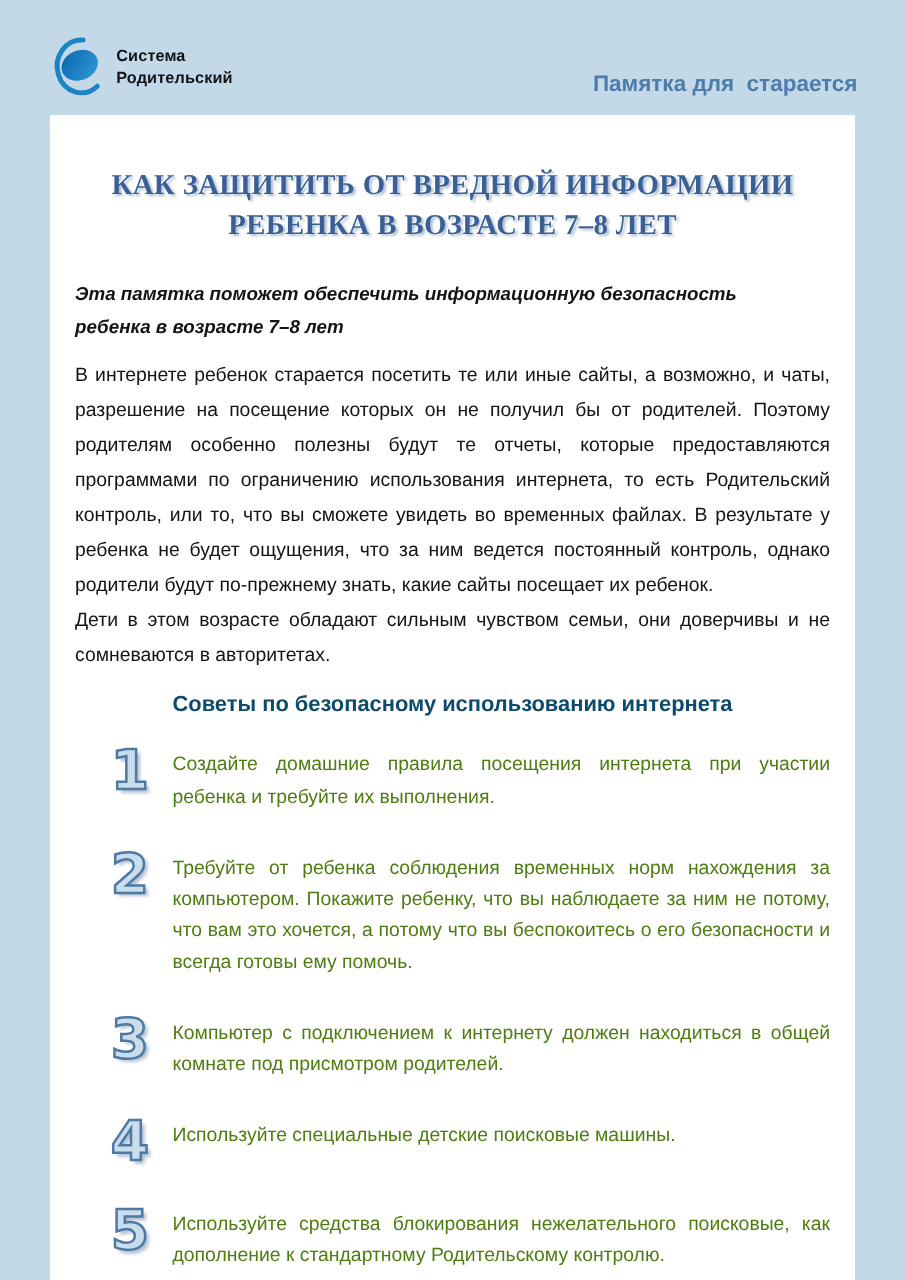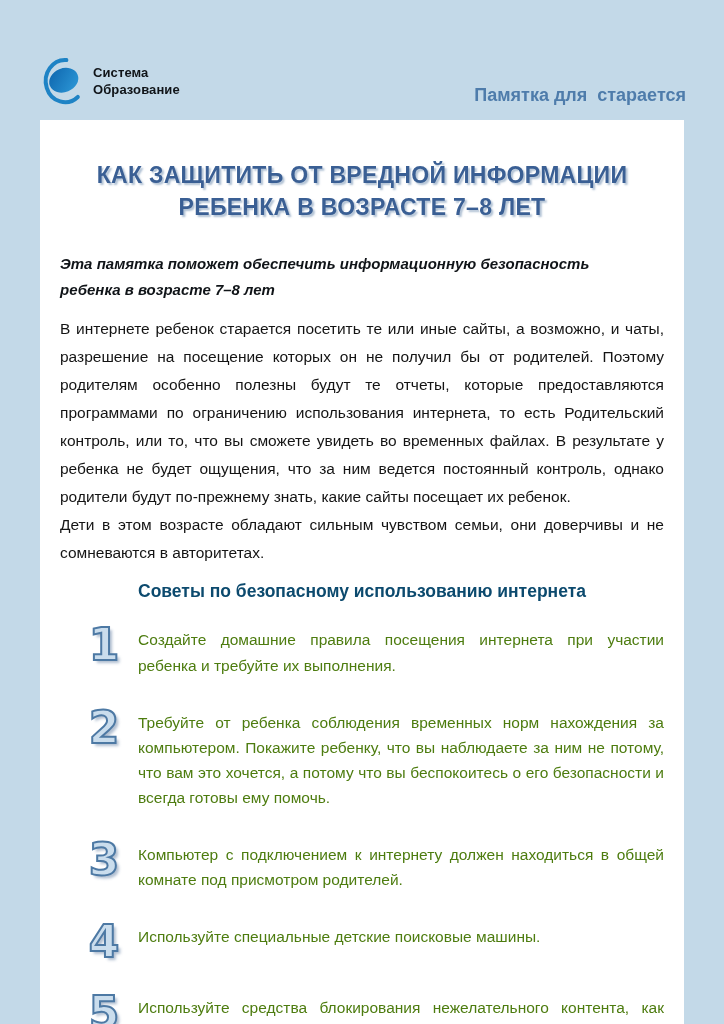--- a/index.html
+++ b/index.html
@@ -8,21 +8,21 @@
 
   .page {
     width: 724px;
     height: 1024px;
     background: #c3d9e8;
     overflow: hidden;
   }
 
   
   .header {
-    height: 120px;
+    height: 92px;
     padding: 24px 38px 12px 40px;
     display: flex;
     justify-content: space-between;
     align-items: flex-end;
   }
   .logo {
     display: flex;
     align-items: center;
     gap: 9px;
   }
@@ -54,21 +54,21 @@
 
   .title {
     text-align: center;
     font-size: 23px;
     line-height: 1.38;
     font-weight: bold;
     color: #3a5f94;
     letter-spacing: 0.3px;
     text-shadow: -1px -1px 0 rgba(255,255,255,0.9), 2px 2px 2px rgba(110,140,175,0.55);
   }
-  .title span { display: block; }
+  .title span { display: block; font-family: Liberation Serif, serif; }
 
   .subtitle {
     margin-top: 28px;
     font-style: italic;
     font-weight: bold;
     font-size: 15px;
     line-height: 1.7;
     color: #101418;
   }
   .subtitle span { display: block; }
@@ -134,21 +134,21 @@
           <linearGradient id="gblue" x1="0" y1="0" x2="1" y2="1">
             <stop offset="0" stop-color="#0d65ad"></stop>
             <stop offset="1" stop-color="#2e9ad9"></stop>
           </linearGradient>
         </defs>
         <path d="M 30 4 A 22 24 0 1 0 43 46" fill="none" stroke="#1e83c5" stroke-width="4.5" stroke-linecap="round"></path>
         <ellipse cx="27" cy="27" rx="17" ry="13.5" transform="rotate(-22 27 27)" fill="url(#gblue)"></ellipse>
       </svg>
       <div class="logo-text">
         <span>Система</span>
-        <span>Образование</span>
+        <span>Родительский</span>
       </div>
     </div>
     <div class="page-label">Памятка для  старается</div>
   </header>
 
   <main class="card">
 
     <h1 class="title">
       <span>КАК ЗАЩИТИТЬ ОТ ВРЕДНОЙ ИНФОРМАЦИИ</span>
       <span>РЕБЕНКА В ВОЗРАСТЕ 7–8 ЛЕТ</span>
@@ -178,18 +178,18 @@
       <li class="tip">
         <span class="tip-number">3</span>
         <p class="tip-text">Компьютер с подключением к интернету должен находиться в общей комнате под присмотром родителей.</p>
       </li>
       <li class="tip">
         <span class="tip-number">4</span>
         <p class="tip-text">Используйте специальные детские поисковые машины.</p>
       </li>
       <li class="tip">
         <span class="tip-number">5</span>
-        <p class="tip-text">Используйте средства блокирования нежелательного контента, как дополнение к стандартному Родительскому контролю.</p>
+        <p class="tip-text">Используйте средства блокирования нежелательного поисковые, как дополнение к стандартному Родительскому контролю.</p>
       </li>
     </ol>
 
   </main>
 </div>
 
 </body></html>

